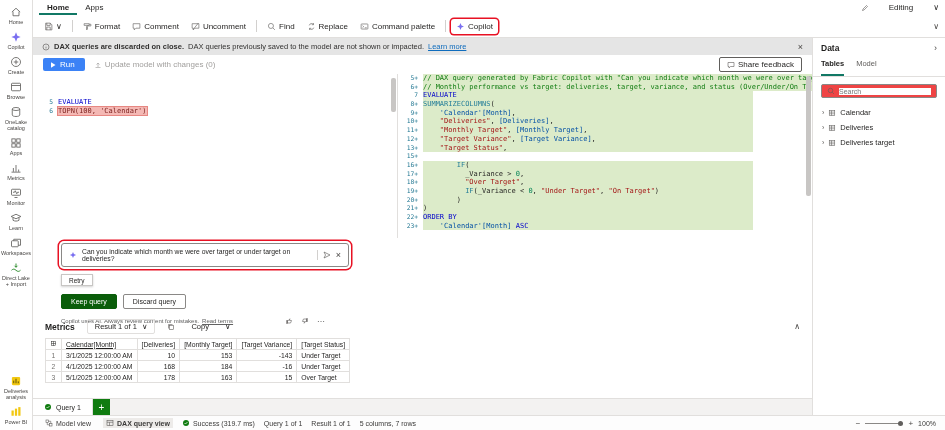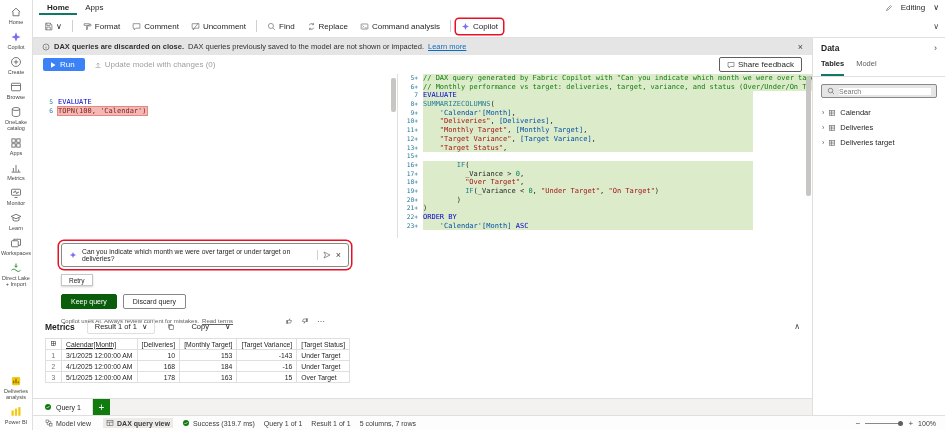--- a/index.html
+++ b/index.html
@@ -11,40 +11,40 @@
 .ic.xs svg{width:8px;height:8px}
 
 #sidebar{position:absolute;left:0;top:0;width:33px;height:430px;background:#fff;border-right:1px solid #e1dfdd;display:flex;flex-direction:column;align-items:center;padding:3px 0 2px;z-index:6}
 .sb-item{width:33px;display:flex;flex-direction:column;align-items:center;gap:1px;padding:3px 0;cursor:pointer}
 .sb-item .sb-label{font-size:5.5px;line-height:6px;color:#484644;text-align:center;max-width:31px}
 .sb-push{margin-top:auto}
 
 #menubar{position:absolute;left:33px;top:0;right:0;height:15px;background:#fff;display:flex;align-items:center;padding:0 6px;font-size:8px}
 .menu-tab{padding:0 8px;height:15px;line-height:15px;cursor:pointer;color:#201f1e}
 .menu-tab.active{font-weight:bold;border-bottom:2px solid #117865}
-.menu-right{margin-left:auto;display:flex;align-items:center;gap:8px;color:#201f1e}
+.menu-right{margin-left:auto;display:flex;align-items:center;gap:20px;color:#201f1e}
 
 #toolbar{position:absolute;left:33px;top:15px;right:0;height:23px;background:#fff;border-bottom:1px solid #e1dfdd;display:flex;align-items:center;padding:0 6px;gap:2px;font-size:8px}
 .tb-btn{display:flex;align-items:center;gap:3px;padding:3px 5px;border-radius:2px;cursor:pointer;white-space:nowrap}
 .tb-sep{width:1px;height:12px;background:#d2d0ce;margin:0 3px}
 .annotated{box-shadow:0 0 0 1.5px #e81123;border-radius:3px}
 .tb-right{margin-left:auto;display:flex;align-items:center;gap:6px;color:#484644}
 
 #banner{position:absolute;left:33px;top:38px;width:779px;height:17px;background:#e5e5e5;display:flex;align-items:center;gap:4px;padding:0 9px;font-size:7.5px;color:#323130}
 #banner .bold{font-weight:bold}
 #banner .lnk{color:#0f6cbd;text-decoration:underline;cursor:pointer}
 .banner-close{margin-left:auto;cursor:pointer;font-size:9px;color:#484644}
 
 #datapanel{position:absolute;right:0;top:38px;width:133px;bottom:15px;background:#fff;border-left:1px solid #e1dfdd;z-index:4}
 .dp-header{display:flex;align-items:flex-start;justify-content:space-between;padding:5px 8px 3px;font-size:8.5px;font-weight:bold}
 .dp-collapse{font-weight:normal;color:#484644;cursor:pointer;font-size:9px}
 .dp-tabs{display:flex;gap:12px;padding:0 8px;border-bottom:1px solid #e1dfdd;font-size:7.5px}
 .dp-tab{padding:3px 0 8px;cursor:pointer;color:#605e5c}
 .dp-tab.active{color:#201f1e;font-weight:bold;box-shadow:inset 0 -2px 0 #117865}
-.dp-search{margin:7px 8px;display:flex;align-items:center;gap:4px;border:1px solid #8a8886;border-radius:2px;padding:2px 5px;background:#e5e5e5}
+.dp-search{margin:7px 8px;display:flex;align-items:center;gap:4px;border:1px solid #8a8886;border-radius:2px;padding:2px 5px;background:#ef4444}
 .dp-search input{border:none;outline:none;font-size:7px;width:100%;font-family:"Liberation Sans",sans-serif}
 .tree-item{display:flex;align-items:center;gap:4px;padding:3px 9px;font-size:7.5px;cursor:pointer}
 .tree-chevron{color:#605e5c;font-size:7px}
 
 #main{position:absolute;left:33px;top:55px;width:779px;bottom:15px;background:#fff}
 #editor-toolbar{position:absolute;left:0;top:0;right:0;height:19px;display:flex;align-items:center;gap:9px;padding:0 10px;font-size:8px}
 .run-btn{display:flex;align-items:center;gap:3px;background:#3b82f6;color:#fff;padding:2px 10px 2px 6px;border-radius:2px;cursor:pointer}
 .update-btn{display:flex;align-items:center;gap:3px;color:#a19f9d;cursor:default}
 .feedback-btn{margin-left:auto;display:flex;align-items:center;gap:3px;border:1px solid #605e5c;border-radius:2px;padding:2px 7px;background:#fff;cursor:pointer}
 
@@ -296,21 +296,21 @@
           </span>
           <span>Replace</span>
         </span>
         <span class="tb-btn">
           <span class="ic sm">
             <svg viewBox="0 0 16 16" fill="none" stroke="currentColor" stroke-width="1.1">
               <rect x="2" y="3.5" width="12" height="9" rx="1"></rect>
               <path d="m4.5 6.5 2 1.8-2 1.8M8.5 10.3H12"></path>
             </svg>
           </span>
-          <span>Command analysis</span>
+          <span>Command palette</span>
         </span>
         <span class="tb-sep"></span>
         <span class="tb-btn annotated">
           <span class="ic sm">
             <svg viewBox="0 0 16 16" fill="none" stroke="currentColor" stroke-width="1.1">
               <path d="M8 1.8 9.8 6.2 14.2 8 9.8 9.8 8 14.2 6.2 9.8 1.8 8 6.2 6.2z" fill="#7a6ff0" stroke="none"></path>
             </svg>
           </span>
           <span>Copilot</span>
         </span>

